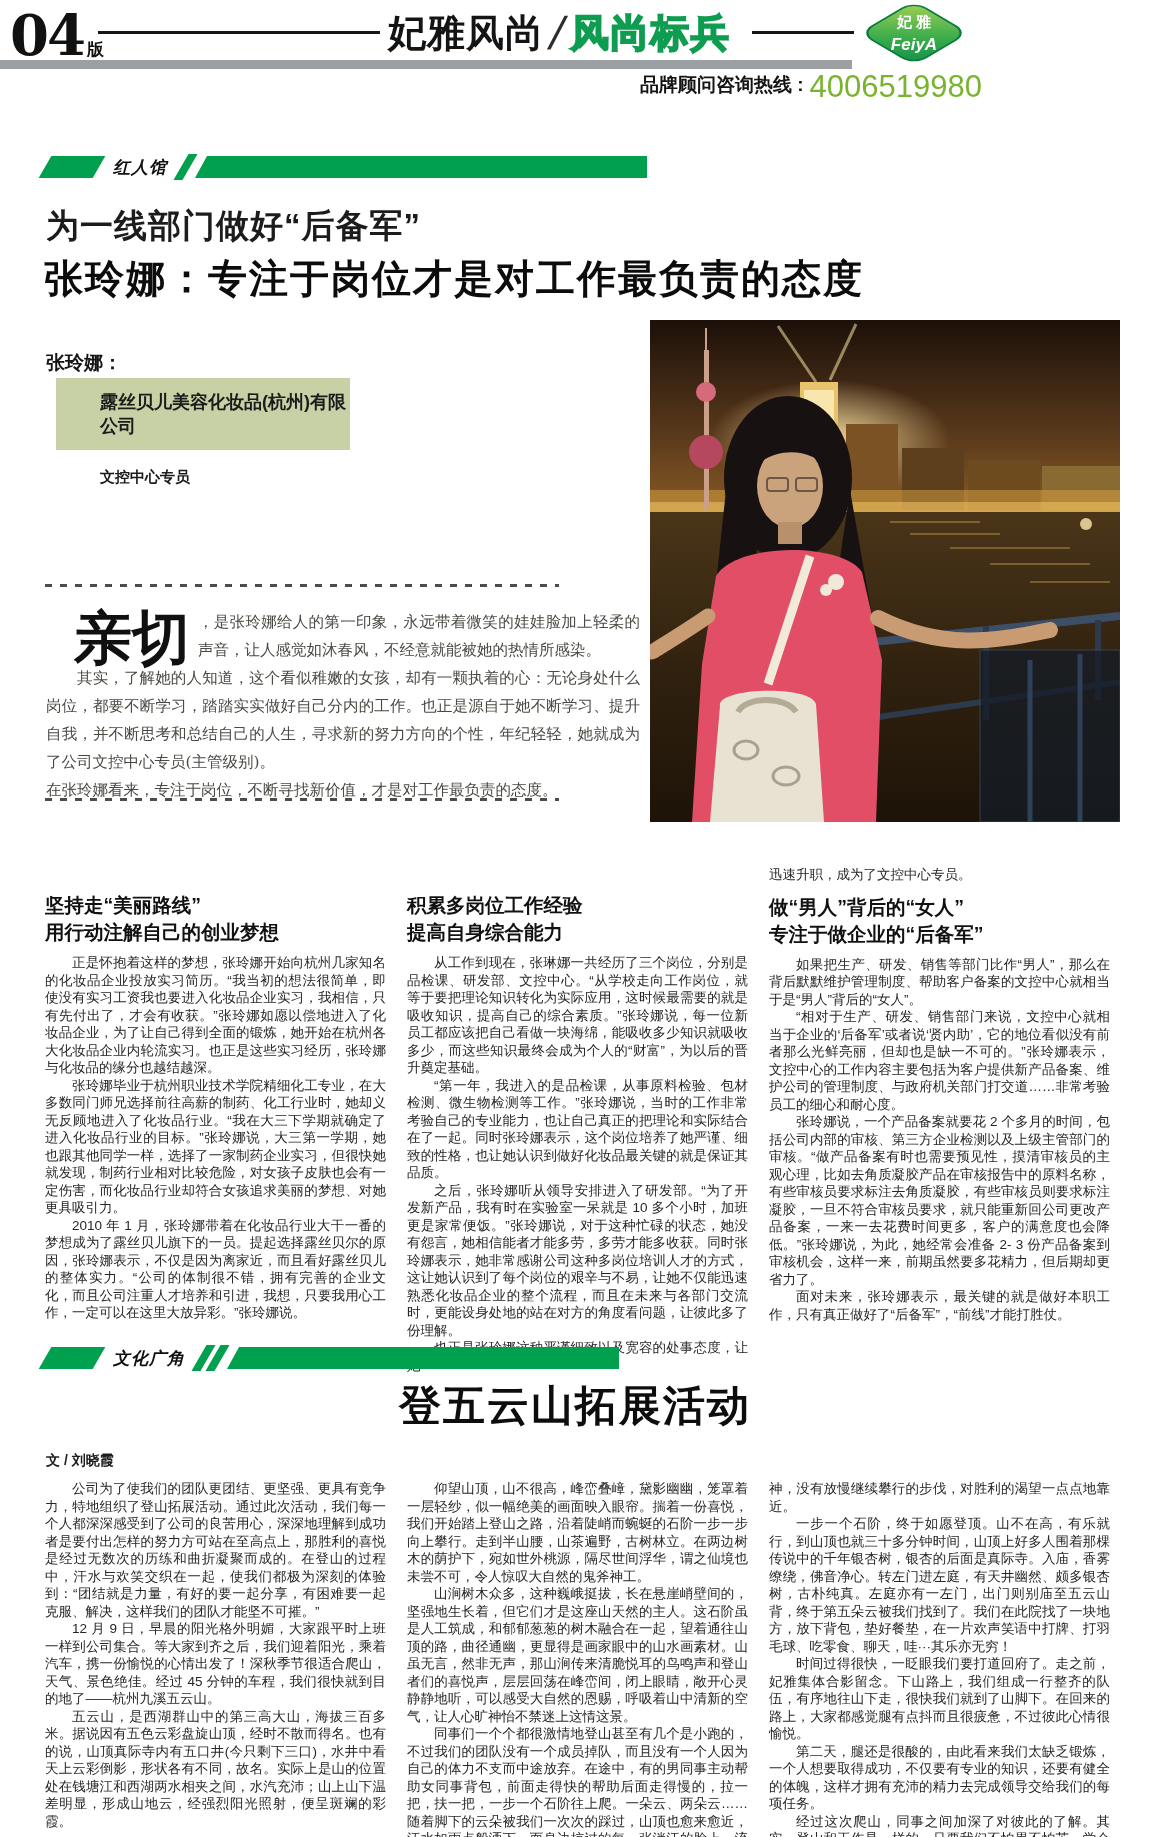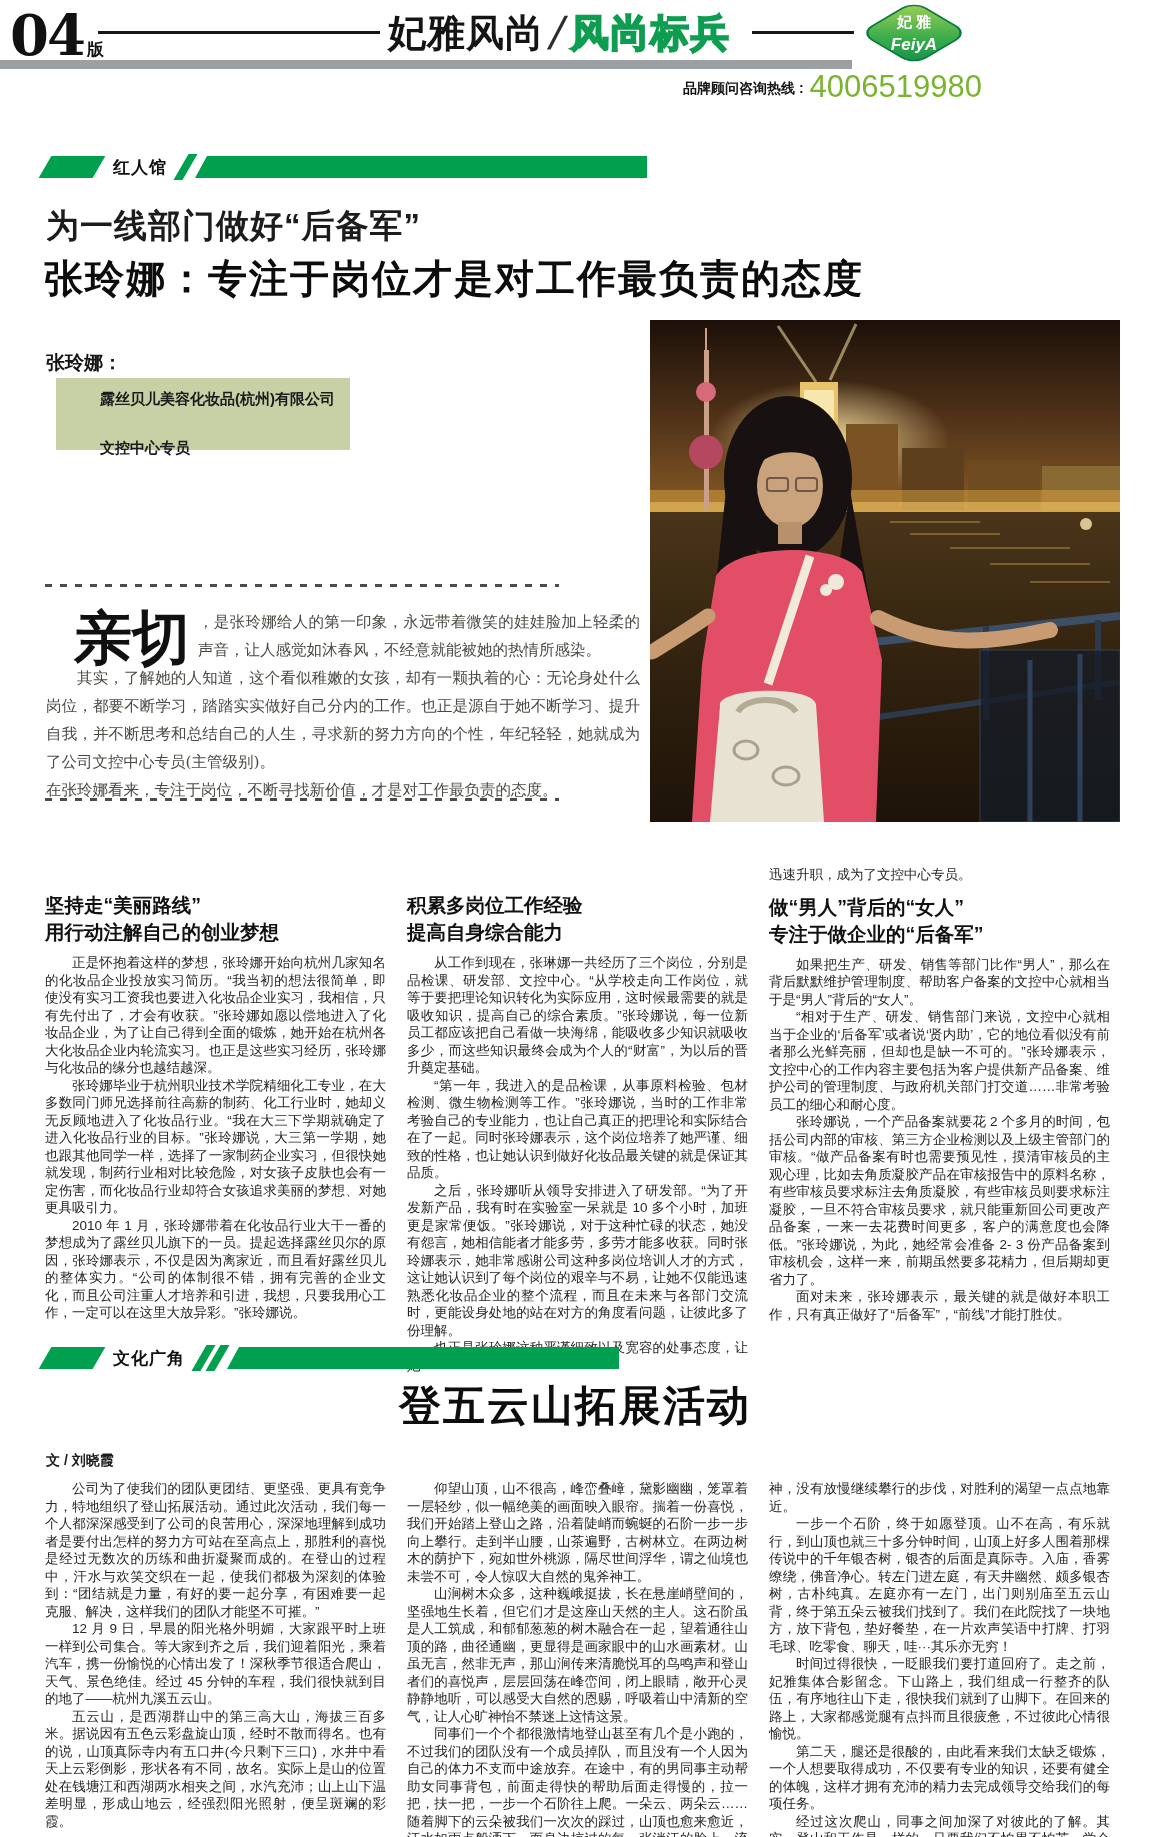--- a/index.html
+++ b/index.html
@@ -13,38 +13,38 @@
   .page-num .unit { font-family:"Liberation Sans", sans-serif; font-size:17px; font-weight:bold; letter-spacing:0; margin-left:3px;}
   .rule-left  { position:absolute; left:98px;  top:31px; width:282px; height:3px; background:#161616; }
   .rule-right { position:absolute; left:752px; top:31px; width:102px; height:3px; background:#161616; }
   .masthead { position:absolute; left:388px; top:6px; display:flex; align-items:center; white-space:nowrap; }
   .mast-black { font-size:38px; font-weight:900; color:#141414; letter-spacing:1px; }
   .mast-slash { font-size:46px; font-weight:300; color:#2d2d2d; margin:0 7px; transform:skewX(-14deg); }
   .mast-green { font-size:38px; font-weight:700; color:#f2faf4; -webkit-text-stroke:2px #0e9c50; letter-spacing:2px; }
   .logo { position:absolute; left:856px; top:0px; width:116px; height:66px; }
   .gray-bar { position:absolute; left:0; top:60px; width:852px; height:9px; background:#9da0a3; }
   .hotline { position:absolute; left:600px; top:72px; width:382px; display:flex; justify-content:flex-end; align-items:flex-end; }
-  .hotline .lab { font-size:14px; font-weight:bold; color:#141414; padding-bottom:4px; }
+  .hotline .lab { font-size:19px; font-weight:bold; color:#141414; padding-bottom:4px; }
   .hotline .num { font-size:31px; color:#7ab32e; letter-spacing:0px; margin-left:6px; line-height:30px; }
 
   
   .sec-tag { position:absolute; display:flex; align-items:center; height:24px; }
   .tag-block { width:54px; height:22px; background:#00a04e; transform:skewX(-30deg); }
-  .tag-label { font-size:17px; font-weight:bold; color:#101010; margin:0 14px 0 14px; letter-spacing:1px; }
+  .tag-label { font-size:17px; font-weight:bold; color:#101010; margin:0 14px 0 14px; letter-spacing:1px;font-style:italic; }
   .tag-slash { width:9px; height:26px; background:#00a04e; transform:skewX(-30deg); margin-right:5px; }
   .tag-bar { height:22px; background:#00a04e; clip-path:polygon(12px 0, 100% 0, 100% 100%, 0 100%); }
   .bar-red-room { width:452px; }
   .bar-culture { width:392px; }
 
   
   .kicker { position:absolute; left:46px; top:204px; font-size:33px; font-weight:600; color:#1c1c1c; letter-spacing:1px; }
   .headline { position:absolute; left:44px; top:252px; font-size:39px; font-weight:900; color:#0c0c0c; letter-spacing:2px; white-space:nowrap; }
   .profile-label { position:absolute; left:46px; top:350px; font-size:19px; font-weight:bold; color:#141414; }
   .profile-box { position:absolute; left:56px; top:378px; width:294px; height:72px; background:#c8d1a6; padding:12px 0 0 44px; box-sizing:border-box; }
-  .profile-box .org { font-size:15px; font-weight:bold; color:#1b1b1b; }
+  .profile-box .org { font-size:18px; font-weight:bold; color:#1b1b1b; }
   .profile-box .job { font-size:15px; font-weight:bold; color:#1b1b1b; margin-top:30px; }
 
   
   .photo { position:absolute; left:650px; top:320px; width:470px; height:502px; overflow:hidden; }
   .photo svg { display:block; }
 
   
   .dash { position:absolute; left:45px; width:514px; height:3px;
           background-image:repeating-linear-gradient(90deg,#4c4c4c 0 7px, transparent 7px 15px); }
   .dash-1 { top:584px; } .dash-2 { top:798px; }

